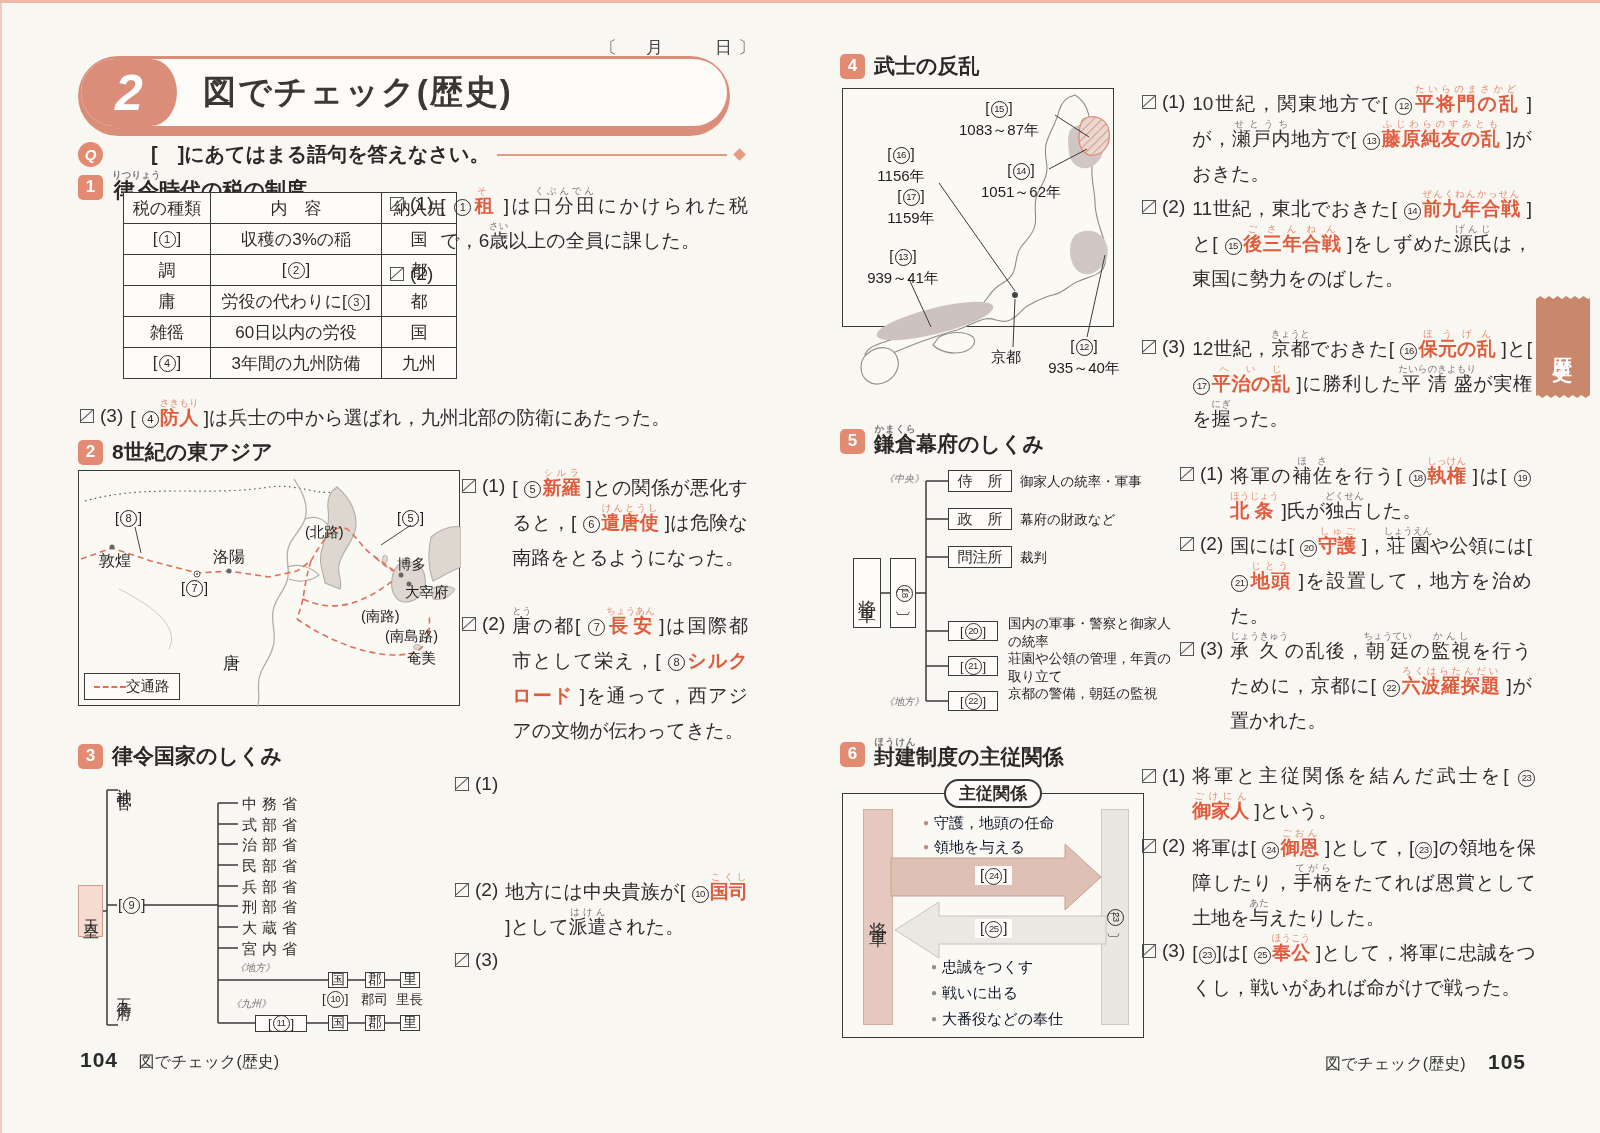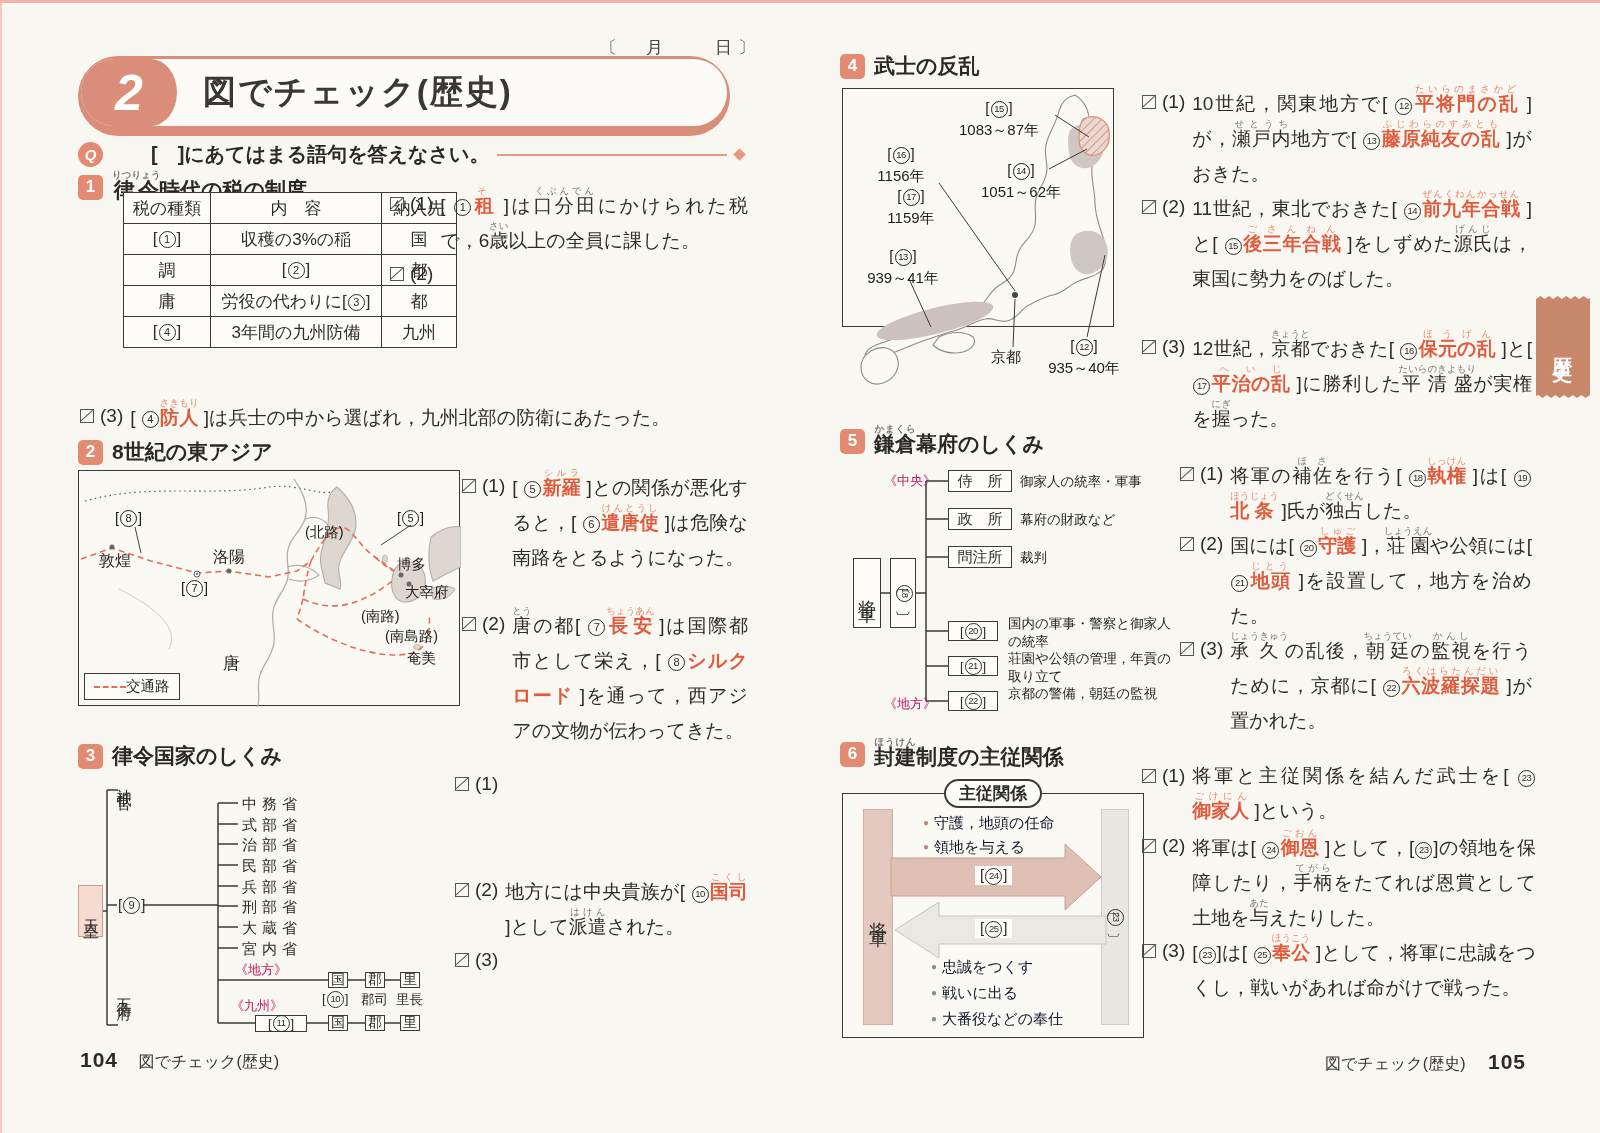--- a/index.html
+++ b/index.html
@@ -48,21 +48,21 @@
   .frame{position:absolute;box-sizing:border-box;border:1.7px solid #3a3a38;background:#fbf9f4;}
   .map-label{position:absolute;font-size:14.5px;white-space:nowrap;line-height:1.3;color:#1f1e1c;}
   .year-block{position:absolute;font-size:15px;text-align:center;line-height:1.45;color:#1f1e1c;}
   .box{position:absolute;box-sizing:border-box;border:1.5px solid #3a3a38;background:#fdfcf9;
        display:flex;align-items:center;justify-content:center;}
   .vtext{writing-mode:vertical-rl;letter-spacing:3px;}
   .legend{position:absolute;left:5px;bottom:5px;border:1.4px solid #3a3a38;background:#fdfcf9;
           display:flex;align-items:center;padding:3px 9px;font-size:14.5px;}
   .dash-swatch{display:inline-block;width:32px;border-top:2px dashed #e0705a;}
   .desc{position:absolute;font-size:13.5px;line-height:1.3;color:#1f1e1c;}
-  .angle{font-size:13px;color:#be185d;position:absolute;white-space:nowrap;}
+  .angle{font-size:10px;color:#737373;position:absolute;white-space:nowrap;font-style:italic;}
   
   .chip{position:absolute;background:#fdfcf9;padding:0 5px;font-size:15px;white-space:nowrap;}
   .bullet-line{position:absolute;font-size:15px;white-space:nowrap;color:#0f172a;}
   .bullet-line::before{content:"●";font-size:10px;margin-right:5px;vertical-align:2px;}
   .bu-pink::before{color:#b98c80;} .bu-gray::before{color:#8f8f88;}
   .fr-title{position:absolute;left:50%;transform:translateX(-50%);top:-15px;border:2px solid #3a3a38;
             border-radius:16px;background:#fdfcf8;padding:1px 13px;font-size:17px;font-weight:bold;white-space:nowrap;}
   
   .footer{position:absolute;font-size:16px;color:#333;}
   .pageno{font-size:21px;letter-spacing:1px;font-weight:600;color:#2b2b2b;}
@@ -117,20 +117,25 @@
         </tr>
     <tr>
           <td><span>調</span></td>
           <td><span>[</span><span class="circ">2</span><span>]</span></td>
           <td><span>都</span></td>
         </tr>
     <tr>
           <td><span>庸</span></td>
           <td><span>労役の代わりに[</span><span class="circ">3</span><span>]</span></td>
           <td><span>都</span></td>
+        </tr>
+    <tr>
+          <td><span>雑徭</span></td>
+          <td><span>60日以内の労役</span></td>
+          <td><span>国</span></td>
         </tr>
     <tr>
           <td><span>[</span><span class="circ">4</span><span>]</span></td>
           <td><span>3年間の九州防備</span></td>
           <td><span>九州</span></td>
         </tr>
   </tbody>
     </table>
 
   <div class="stmt" style="left:390px;top:186px;width:358px;">

